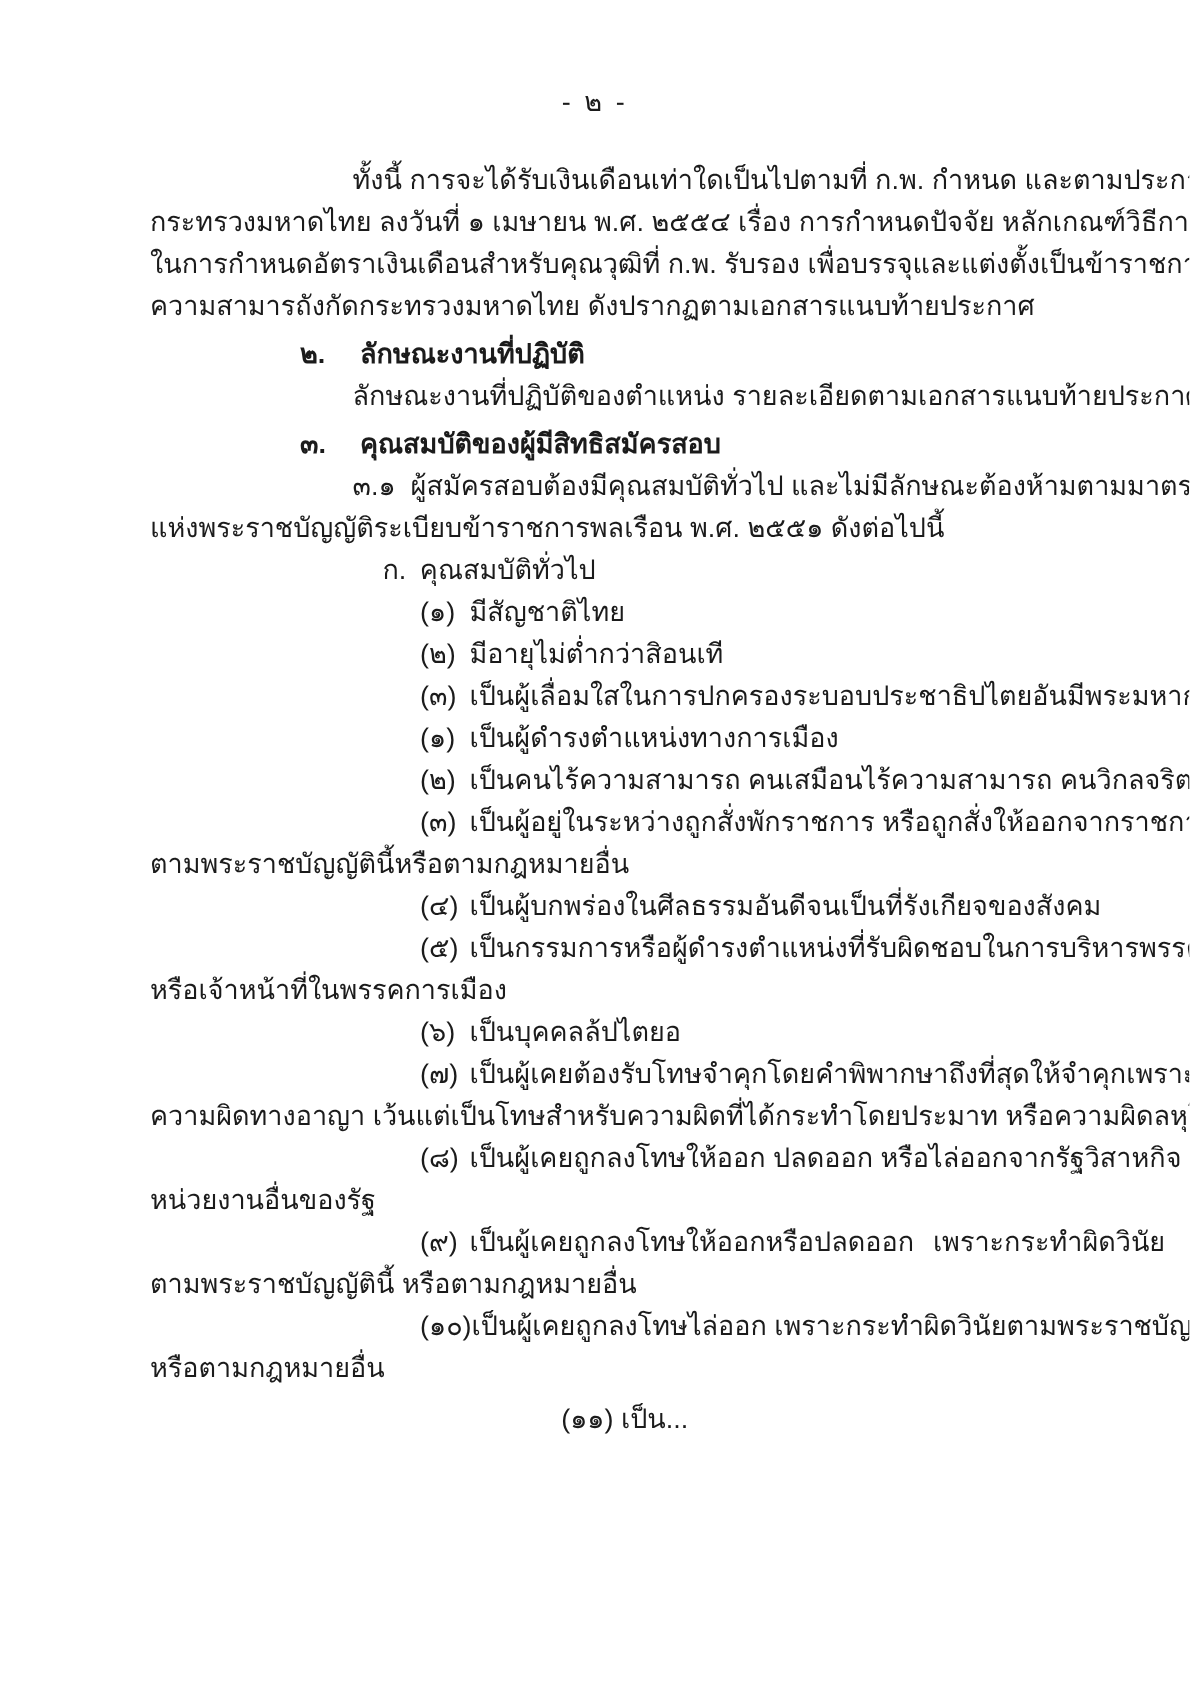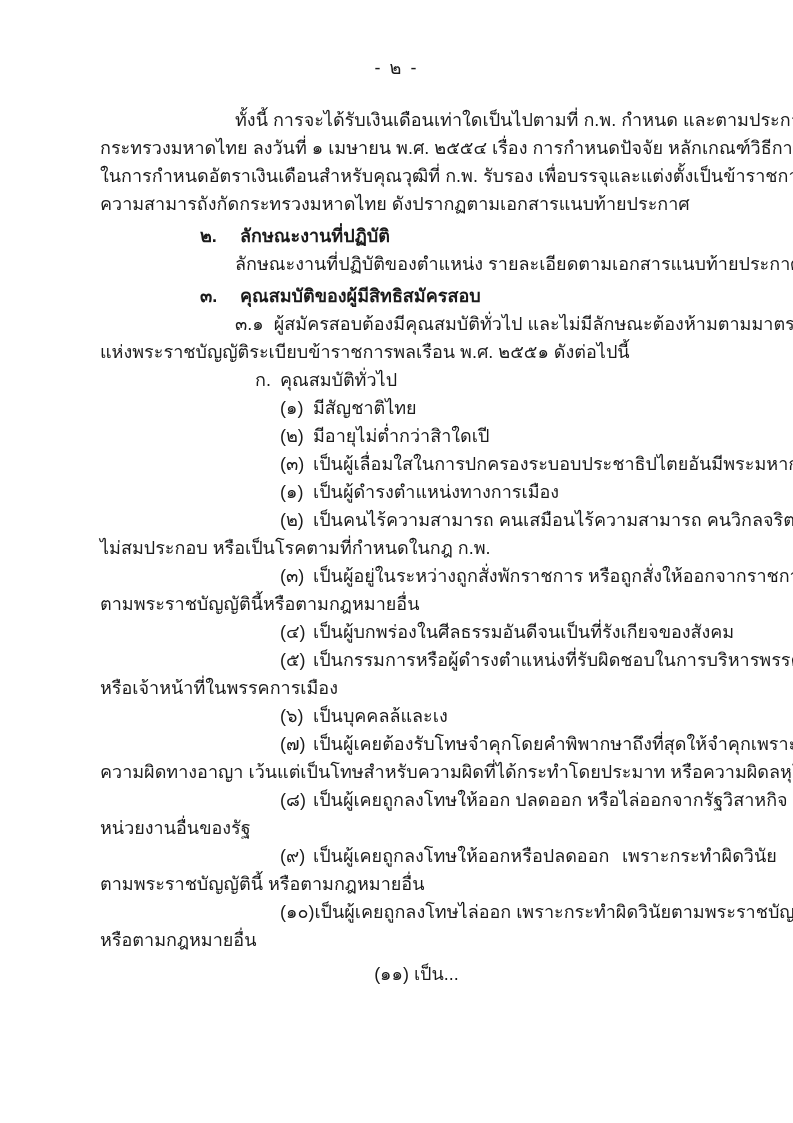--- a/index.html
+++ b/index.html
@@ -80,52 +80,51 @@
     <div class="line">แห่งพระราชบัญญัติระเบียบข้าราชการพลเรือน พ.ศ. ๒๕๕๑ ดังต่อไปนี้</div>
 
     <div class="line ind-part">
       <span class="plabel">ก.</span><span>คุณสมบัติทั่วไป</span>
     </div>
 
     <div class="line ind-item">
       <span class="inum">(๑)</span><span>มีสัญชาติไทย</span>
     </div>
     <div class="line ind-item">
-      <span class="inum">(๒)</span><span>มีอายุไม่ต่ำกว่าสิาใดเปี</span>
+      <span class="inum">(๒)</span><span>มีอายุไม่ต่ำกว่าสิอนเที</span>
     </div>
     <div class="line ind-item">
       <span class="inum">(๓)</span><span>เป็นผู้เลื่อมใสในการปกครองระบอบประชาธิปไตยอันมีพระมหากษัตริย์</span>
     </div>
 
 
     <div class="line ind-item">
       <span class="inum">(๑)</span><span>เป็นผู้ดำรงตำแหน่งทางการเมือง</span>
     </div>
 
     <div class="line ind-item">
       <span class="inum">(๒)</span><span>เป็นคนไร้ความสามารถ คนเสมือนไร้ความสามารถ คนวิกลจริตหรือจิตฟั่นเฟือน</span>
     </div>
-    <div class="line">ไม่สมประกอบ หรือเป็นโรคตามที่กำหนดในกฎ ก.พ.</div>
 
     <div class="line ind-item">
       <span class="inum">(๓)</span><span>เป็นผู้อยู่ในระหว่างถูกสั่งพักราชการ หรือถูกสั่งให้ออกจากราชการไว้ก่อน</span>
     </div>
     <div class="line">ตามพระราชบัญญัตินี้หรือตามกฎหมายอื่น</div>
 
     <div class="line ind-item">
       <span class="inum">(๔)</span><span>เป็นผู้บกพร่องในศีลธรรมอันดีจนเป็นที่รังเกียจของสังคม</span>
     </div>
 
     <div class="line ind-item">
       <span class="inum">(๕)</span><span>เป็นกรรมการหรือผู้ดำรงตำแหน่งที่รับผิดชอบในการบริหารพรรคการเมือง</span>
     </div>
     <div class="line">หรือเจ้าหน้าที่ในพรรคการเมือง</div>
 
     <div class="line ind-item">
-      <span class="inum">(๖)</span><span>เป็นบุคคลล้และเง</span>
+      <span class="inum">(๖)</span><span>เป็นบุคคลล้ปไตยอ</span>
     </div>
 
     <div class="line ind-item">
       <span class="inum">(๗)</span><span>เป็นผู้เคยต้องรับโทษจำคุกโดยคำพิพากษาถึงที่สุดให้จำคุกเพราะกระทำ</span>
     </div>
     <div class="line">ความผิดทางอาญา เว้นแต่เป็นโทษสำหรับความผิดที่ได้กระทำโดยประมาท หรือความผิดลหุโทษ</div>
 
     <div class="line ind-item">
       <span class="inum">(๘)</span><span>เป็นผู้เคยถูกลงโทษให้ออก ปลดออก หรือไล่ออกจากรัฐวิสาหกิจ หรือ</span>
     </div>

